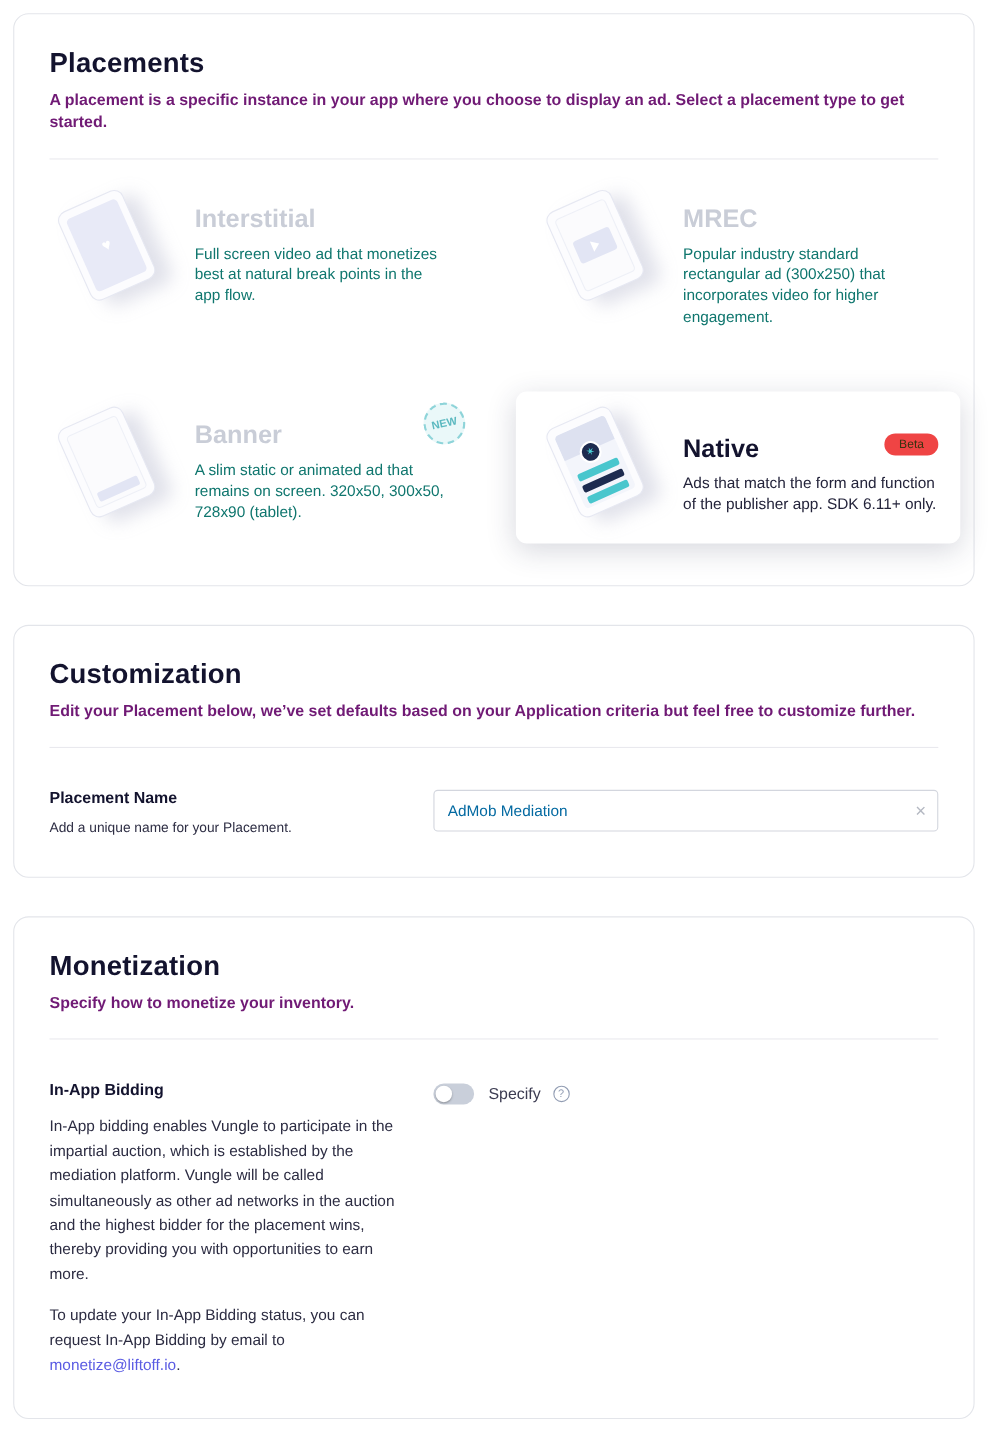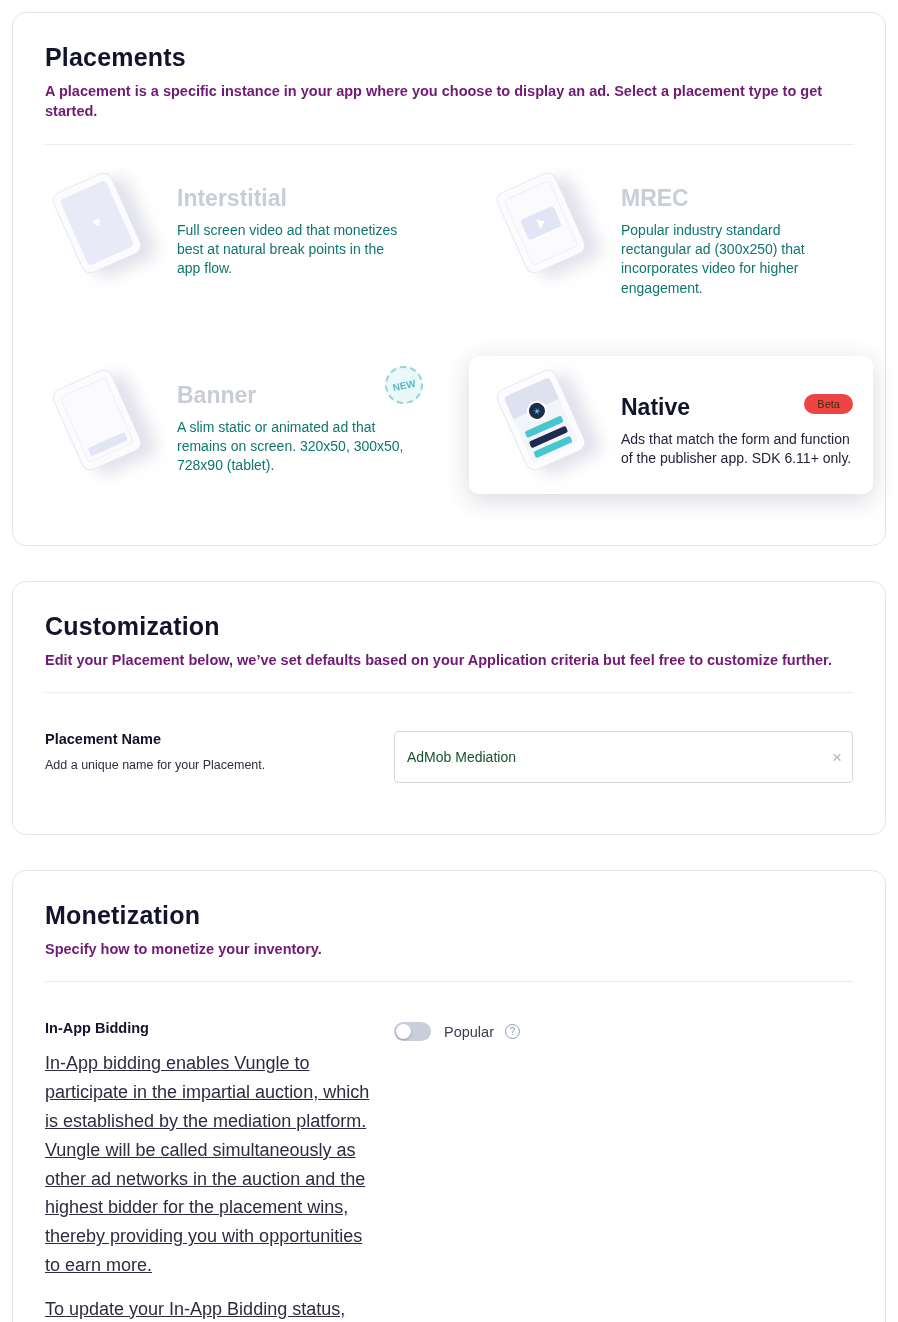--- a/index.html
+++ b/index.html
@@ -8,21 +8,21 @@
     width:898px;
     font-family:"Liberation Sans", sans-serif;
     color:#16162d;
   }
   .page { padding:12px 12px 8px; }
 
   .card {
     background:#fff;
     border:1px solid #e3e5ea;
     border-radius:14px;
-    padding:30px 32px 51px;
+    padding:30px 32px 38px;
     margin-bottom:35px;
   }
   .card-title {
     font-size:25px;
     font-weight:700;
     color:#13132e;
     letter-spacing:.2px;
   }
   .card-subtitle {
     font-size:14.5px;
@@ -170,45 +170,44 @@
     display:grid;
     grid-template-columns:349px 1fr;
     align-items:flex-start;
     margin-top:38px;
   }
   .field-label { font-size:14.5px; font-weight:700; color:#13132e; }
   .field-helper { font-size:12.5px; color:#2e2e44; margin-top:11px; }
   .input-wrap { position:relative; }
   .text-input {
     width:100%;
-    height:52px;
+    height:38px;
     border:1px solid #d3d6de;
     border-radius:4px;
     padding:0 32px 0 12px;
     font-size:14px;
-    color:#14532d;
+    color:#0369a1;
     font-family:inherit;
     outline:none;
     background:#fff;
   }
   .clear-icon {
     position:absolute; right:11px; top:50%;
     transform:translateY(-50%);
     color:#b4b8c2; font-size:17px; line-height:1;
     cursor:pointer;
   }
 
   
   .bidding-desc {
-    font-size:18px;
+    font-size:14px;
     line-height:1.6;
     color:#2c2c42;
     margin-top:13px;
     padding-right:18px;
-    text-decoration:underline;
   }
   .bidding-desc + .bidding-desc { margin-top:15px; }
   .email-link { color:#5a5be3; text-decoration:none; cursor:pointer; }
   .bidding-control { display:flex; align-items:center; margin-top:2px; }
   .toggle {
     width:37px; height:19px;
     border-radius:10px;
     background:#c9cfda;
     position:relative;
     cursor:pointer;
@@ -340,21 +339,21 @@
     <div class="form-row">
       <div>
         <div class="field-label">In-App Bidding</div>
         <p class="bidding-desc">In-App bidding enables Vungle to participate in the impartial auction, which is established by the mediation platform. Vungle will be called simultaneously as other ad networks in the auction and the highest bidder for the placement wins, thereby providing you with opportunities to earn more.</p>
         <p class="bidding-desc"><span>To update your In-App Bidding status, you can request In-App Bidding by email to </span><a class="email-link">monetize@liftoff.io</a><span>.</span></p>
       </div>
       <div class="bidding-control">
         <div class="toggle">
           <div class="knob"></div>
         </div>
-        <span class="toggle-status">Popular</span>
+        <span class="toggle-status">Specify</span>
         <span class="help-icon">?</span>
       </div>
     </div>
   </section>
 
   <div class="footer">
     
     
   </div>
 

